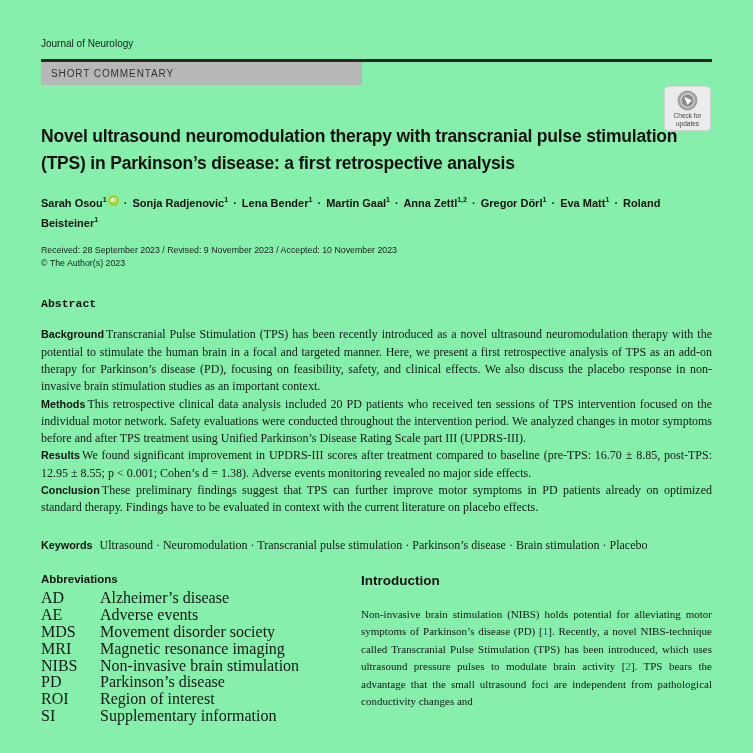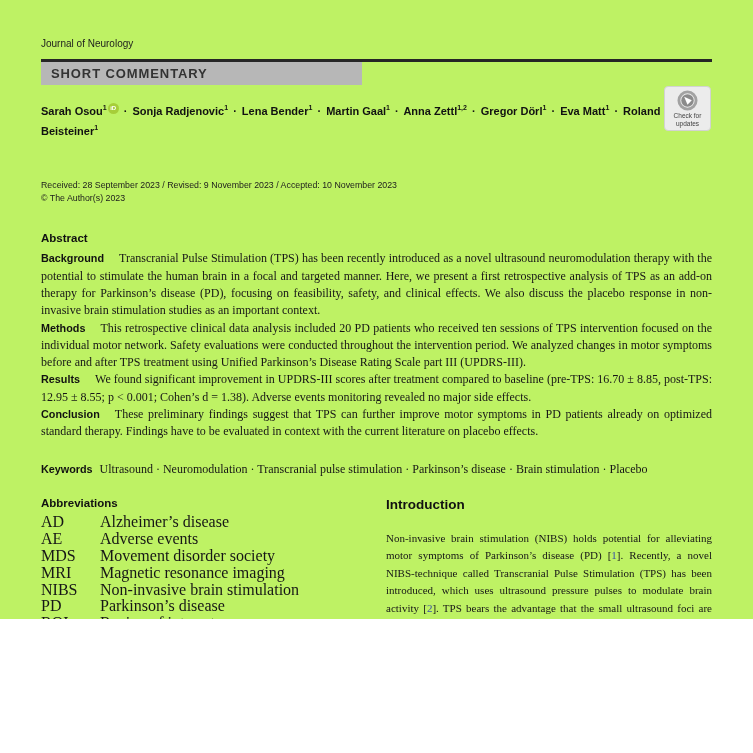--- a/index.html
+++ b/index.html
@@ -1,53 +1,53 @@
 <!DOCTYPE html>
 <html><head>
 <meta charset="utf-8">
 <style>
   * { margin:0; padding:0; box-sizing:border-box; }
   html,body { background:#ffffff; }
   body { width:753px; height:753px; font-family:"Liberation Sans", sans-serif; color:#1a1a1a; }
-  .page { position:relative; width:753px; height:619px; background:#bef264; overflow:hidden; }
+  .page { position:relative; width:753px; height:753px; background:#86efac; overflow:hidden; }
   .inner { padding:36px 41px 0 41px; }
 
   .journal-name { font-size:10px; line-height:15px; color:#1c1c1c; }
   .doi-link { font-size:10px; line-height:15px; color:#1c1c1c; text-decoration:none; display:inline-block; }
 
   .header-rule { margin-top:8px; height:3px; background:#262626; }
 
   .banner { width:321px; height:23px; background:#b7b7b7; display:flex; align-items:center; padding-left:10px; }
-  .banner-text { font-size:13px; font-weight:bold; letter-spacing:0.9px; color:#333333; }
+  .banner-text { font-size:10px; font-weight:normal; letter-spacing:0.9px; color:#333333; }
 
   .check-badge { position:absolute; top:86px; right:42px; width:47px; height:45px; background:#ececec;
     border:1px solid #d2d2d2; border-radius:4px; display:flex; flex-direction:column; align-items:center;
     justify-content:center; cursor:pointer; }
   .check-badge svg { display:block; margin-bottom:1px; }
   .check-badge .cb-text { font-size:6.5px; line-height:7.5px; color:#3f3f3f; text-align:center; }
 
   .title { margin-top:38px; font-size:17.5px; font-weight:bold; line-height:27px; color:#111; letter-spacing:-0.2px; }
 
   .authors { margin-top:14px; font-size:11px; font-weight:bold; line-height:17px; color:#111; }
   .authors sup { font-size:7px; }
   .author-sep { font-weight:bold; padding:0 2px; }
   .orcid { display:inline-block; width:11px; height:11px; border-radius:50%; background:#a6ce39; color:#fff;
     font-size:6px; font-weight:bold; text-align:center; line-height:11px; vertical-align:super; margin-left:1px; cursor:pointer; }
 
-  .dates { margin-top:39px; font-size:8.8px; line-height:13px; color:#1c1c1c; }
+  .dates { margin-top:12px; font-size:8.8px; line-height:13px; color:#1c1c1c; }
   .copyright { font-size:8.8px; line-height:13px; color:#1c1c1c; }
 
-  .abstract-heading { margin-top:27px; font-size:11.5px; font-weight:bold; color:#111; margin-bottom:6px; }
+  .abstract-heading { margin-top:27px; font-size:11.5px; font-weight:bold; color:#111; margin-bottom:16px;font-family:Liberation Mono, monospace; }
   .abs-section { font-family:"Liberation Serif", serif; font-size:12px; line-height:17.3px; text-align:justify; color:#161616; }
-  .abs-label { font-family:"Liberation Sans", sans-serif; font-size:10.8px; font-weight:bold; color:#111; margin-right:15px; }
+  .abs-label { font-family:"Liberation Sans", sans-serif; font-size:10.8px; font-weight:bold; color:#111; margin-right:2px; }
 
   .keywords { margin-top:20px; font-family:"Liberation Serif", serif; font-size:12px; line-height:17.3px; color:#161616; }
   .kw-label { font-family:"Liberation Sans", sans-serif; font-size:10.8px; font-weight:bold; color:#111; margin-right:7px; }
 
-  .columns { margin-top:19px; display:flex; gap:25px; }
+  .columns { margin-top:19px; display:flex; }
   .col-left { width:320px; flex:0 0 320px; }
   .col-right { flex:1; }
 
   .abbrev-heading { font-size:11.5px; font-weight:bold; color:#111; margin-bottom:5px; }
   .abbrev-row { display:flex; font-family:"Liberation Serif", serif; font-size:16px; line-height:16.9px; color:#161616; }
   .abbrev-abbr { width:59px; flex:0 0 59px; }
   .abbrev-def { flex:1; }
 
   .intro-heading { font-size:13.5px; font-weight:bold; color:#111; }
   .intro-para { margin-top:18px; font-family:"Liberation Serif", serif; font-size:11px; line-height:17.5px;
@@ -61,20 +61,21 @@
   <div class="inner">
 
     <div class="journal-name">Journal of Neurology</div>
 
     <div class="header-rule"></div>
 
     <div class="banner">
       <span class="banner-text">SHORT COMMENTARY</span>
     </div>
 
+    <h1 class="title">Novel ultrasound neuromodulation therapy with transcranial pulse stimulation (TPS) in Parkinson’s disease: a first retrospective analysis</h1>
 
     <div class="authors">
       <span><span>Sarah Osou</span><sup>1</sup></span><span class="orcid">iD</span>
       <span class="author-sep">·</span>
       <span><span>Sonja Radjenovic</span><sup>1</sup></span>
       <span class="author-sep">·</span>
       <span><span>Lena Bender</span><sup>1</sup></span>
       <span class="author-sep">·</span>
       <span><span>Martin Gaal</span><sup>1</sup></span>
       <span class="author-sep">·</span>

